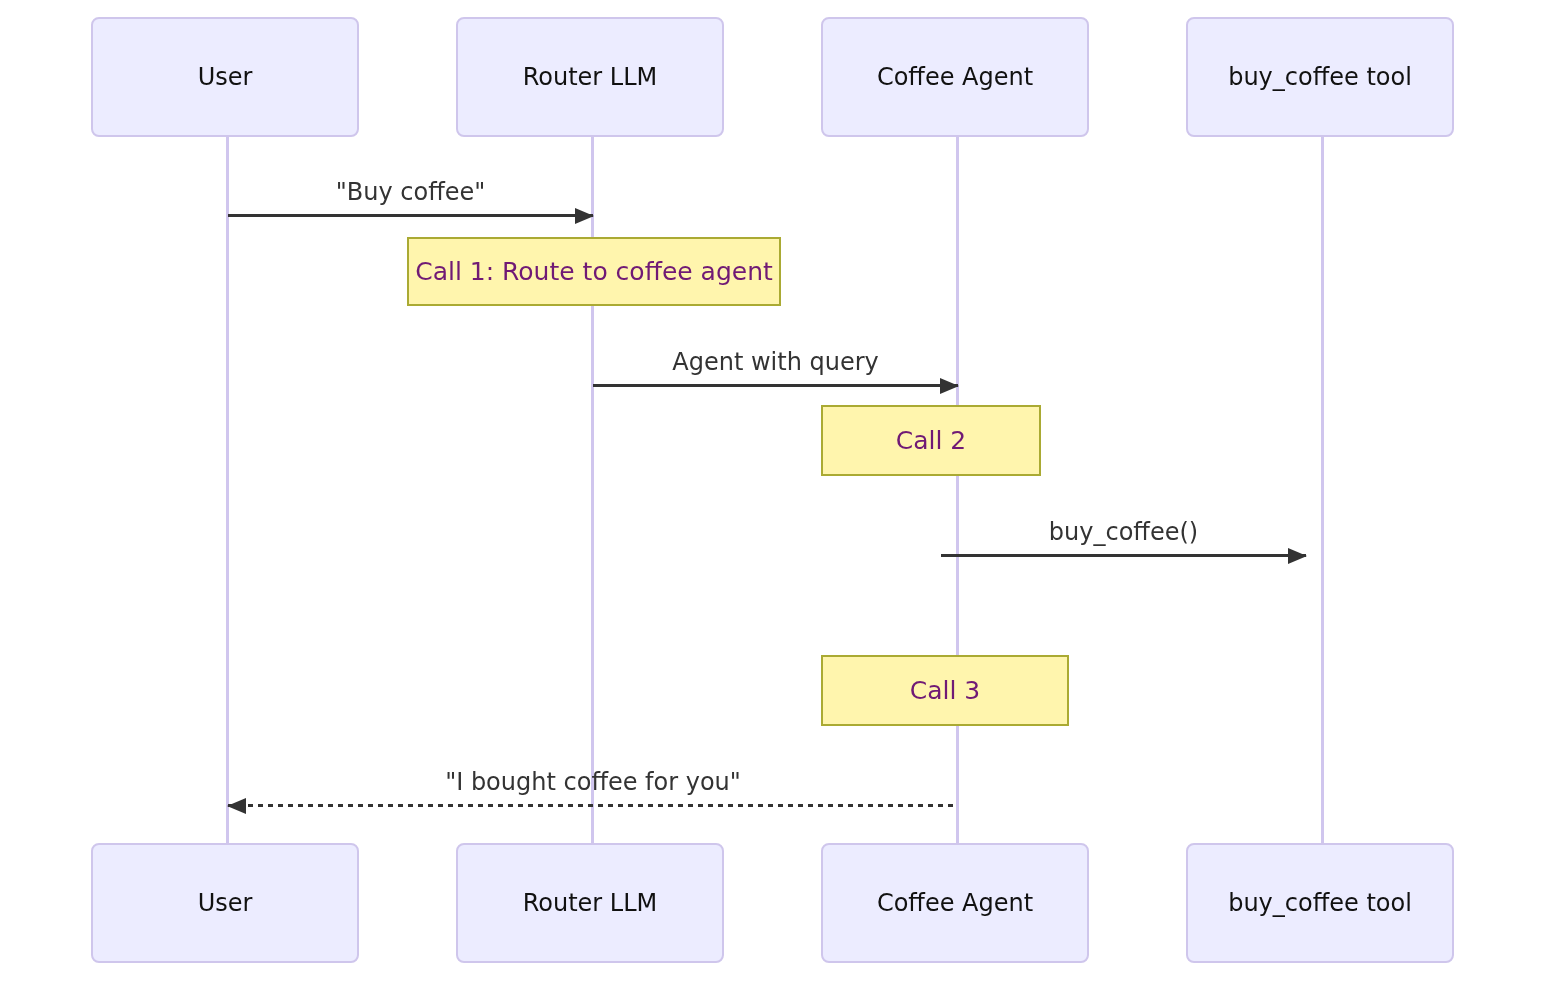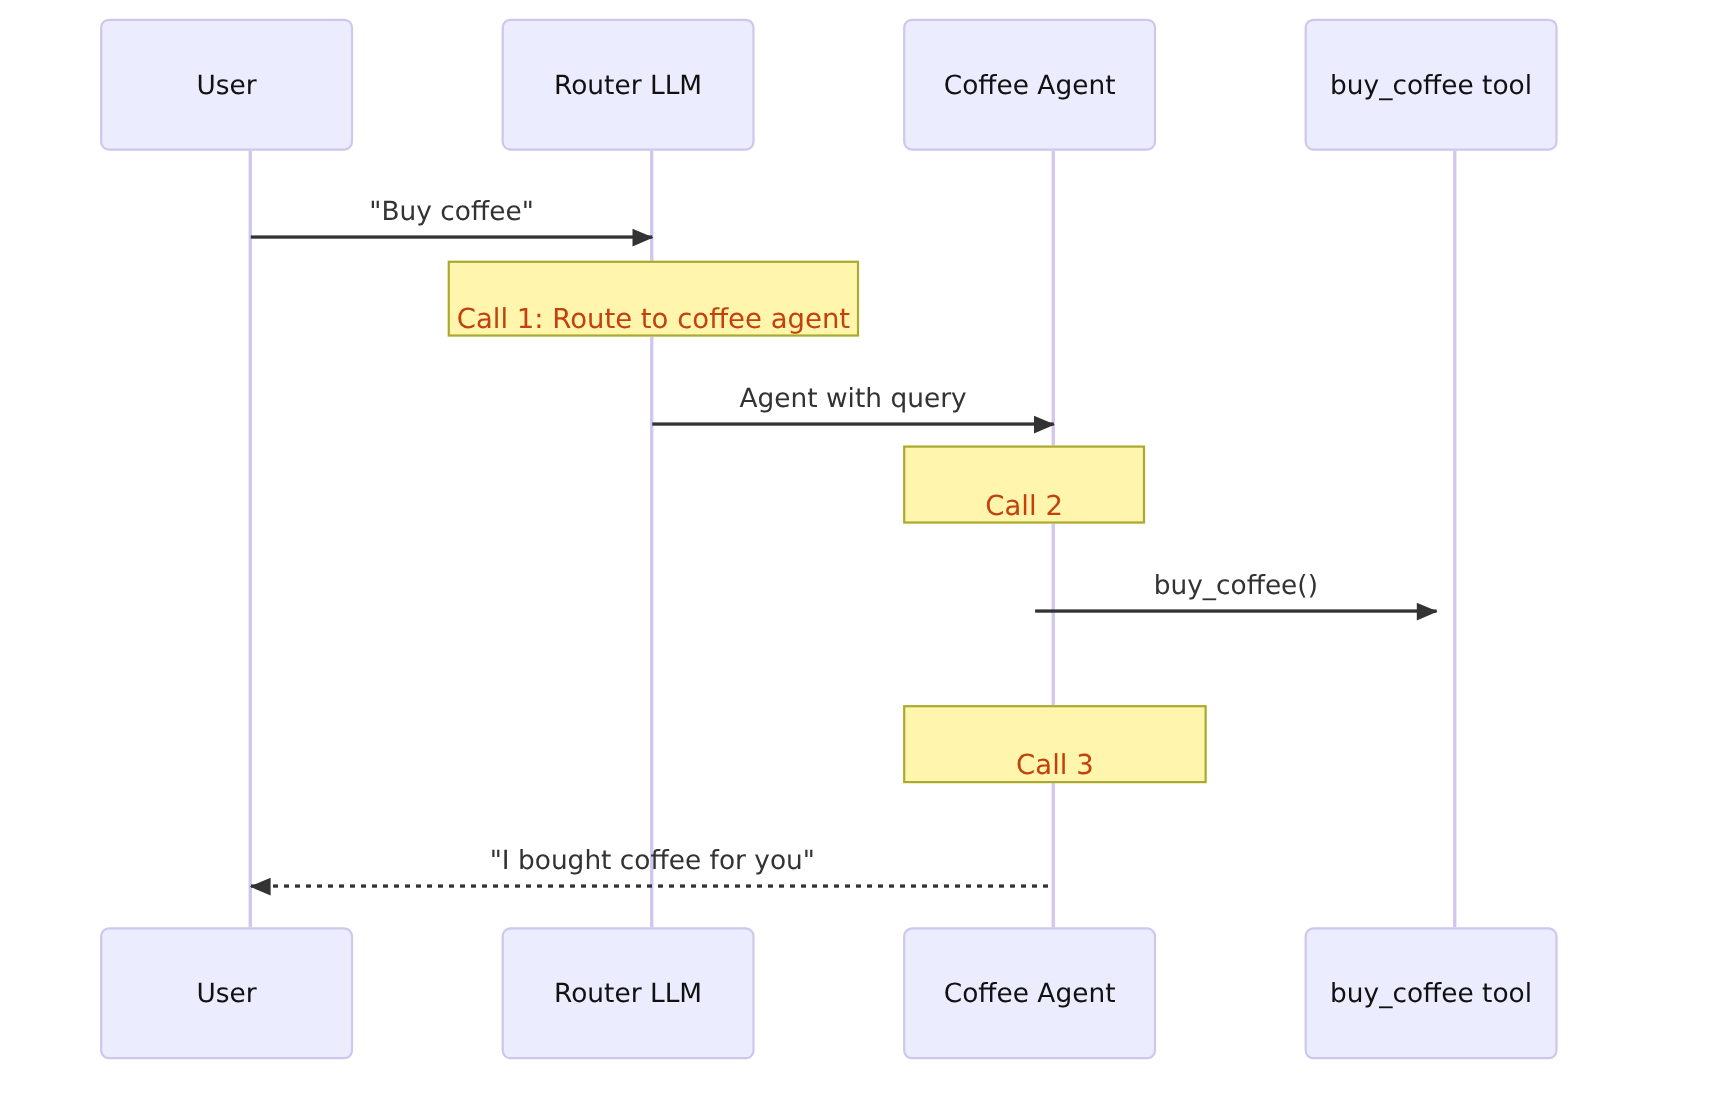--- a/index.html
+++ b/index.html
@@ -13,21 +13,21 @@
   html,body{margin:0;padding:0;background:#ffffff;}
   .canvas{
     position:relative;
     width:1568px;height:994px;
     background:#ffffff;
     font-family:"DejaVu Sans","Liberation Sans",sans-serif;
     overflow:hidden;
   }
   .actor-box{
     position:absolute;
-    width:230px;height:120px;
+    width:268px;height:120px;
     background:var(--actor-fill);
     border:2px solid var(--actor-border);
     border-radius:8px;
     box-sizing:border-box;
     display:flex;align-items:center;justify-content:center;
     font-size:24px;color:#111111;
   }
   .lifeline{
     position:absolute;
     top:137px;height:706px;width:3px;
@@ -65,22 +65,22 @@
   }
   .arrowhead.left{
     left:-1px;
     border-right:19px solid var(--message);
   }
   .note{
     position:absolute;
     background:var(--note-fill);
     border:2px solid var(--note-border);
     box-sizing:border-box;
-    display:flex;align-items:flex-end;justify-content:center;
-    font-size:25px;color:#c2410c;
+    display:flex;align-items:center;justify-content:center;
+    font-size:25px;color:#701a75;
     white-space:nowrap;
   }
 </style>
 </head>
 <body>
 
 <div class="canvas">
 
   <div class="lifeline" style="left:226px"></div>
   <div class="lifeline" style="left:591px"></div>
@@ -123,21 +123,21 @@
   </div>
 
   <div class="message" style="left:941px;top:515px;width:365px">
     <div class="msg-label">buy_coffee()</div>
     <div class="msg-line solid">
       <span class="arrowhead right"></span>
     </div>
   </div>
 
 
-  <div class="note" style="left:821px;top:641px;width:276px;height:71px">
+  <div class="note" style="left:821px;top:655px;width:248px;height:71px">
     <span>Call 3</span>
   </div>
 
   <div class="message" style="left:228px;top:765px;width:730px">
     <div class="msg-label">"I bought coffee for you"</div>
     <div class="msg-line dashed">
       <span class="arrowhead left"></span>
     </div>
   </div>
 

